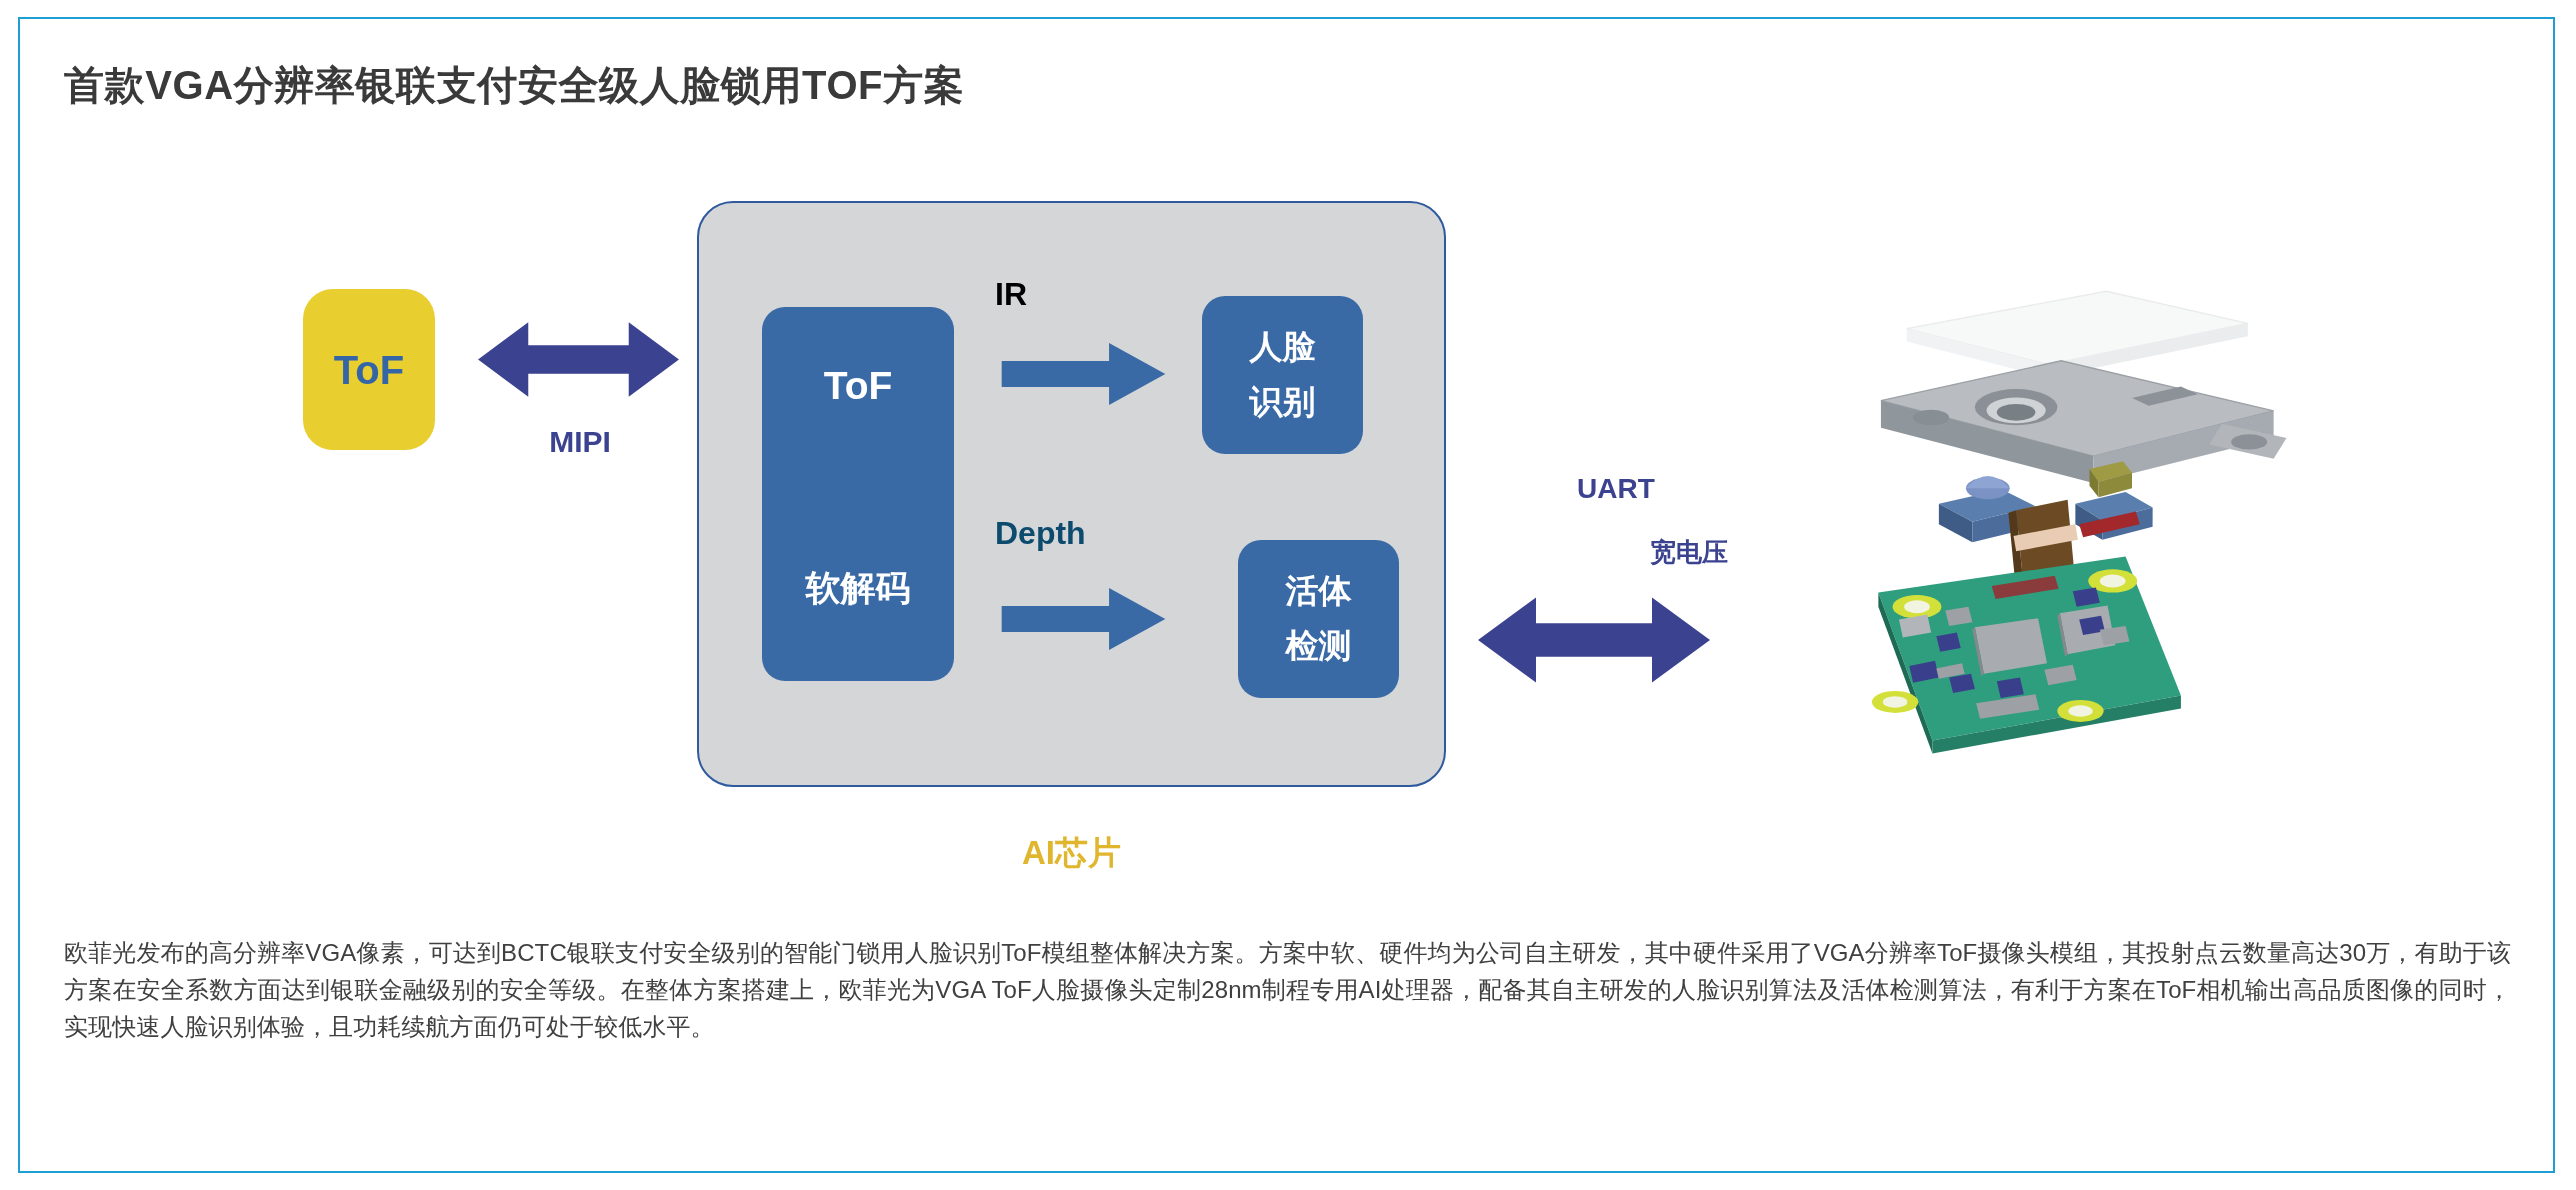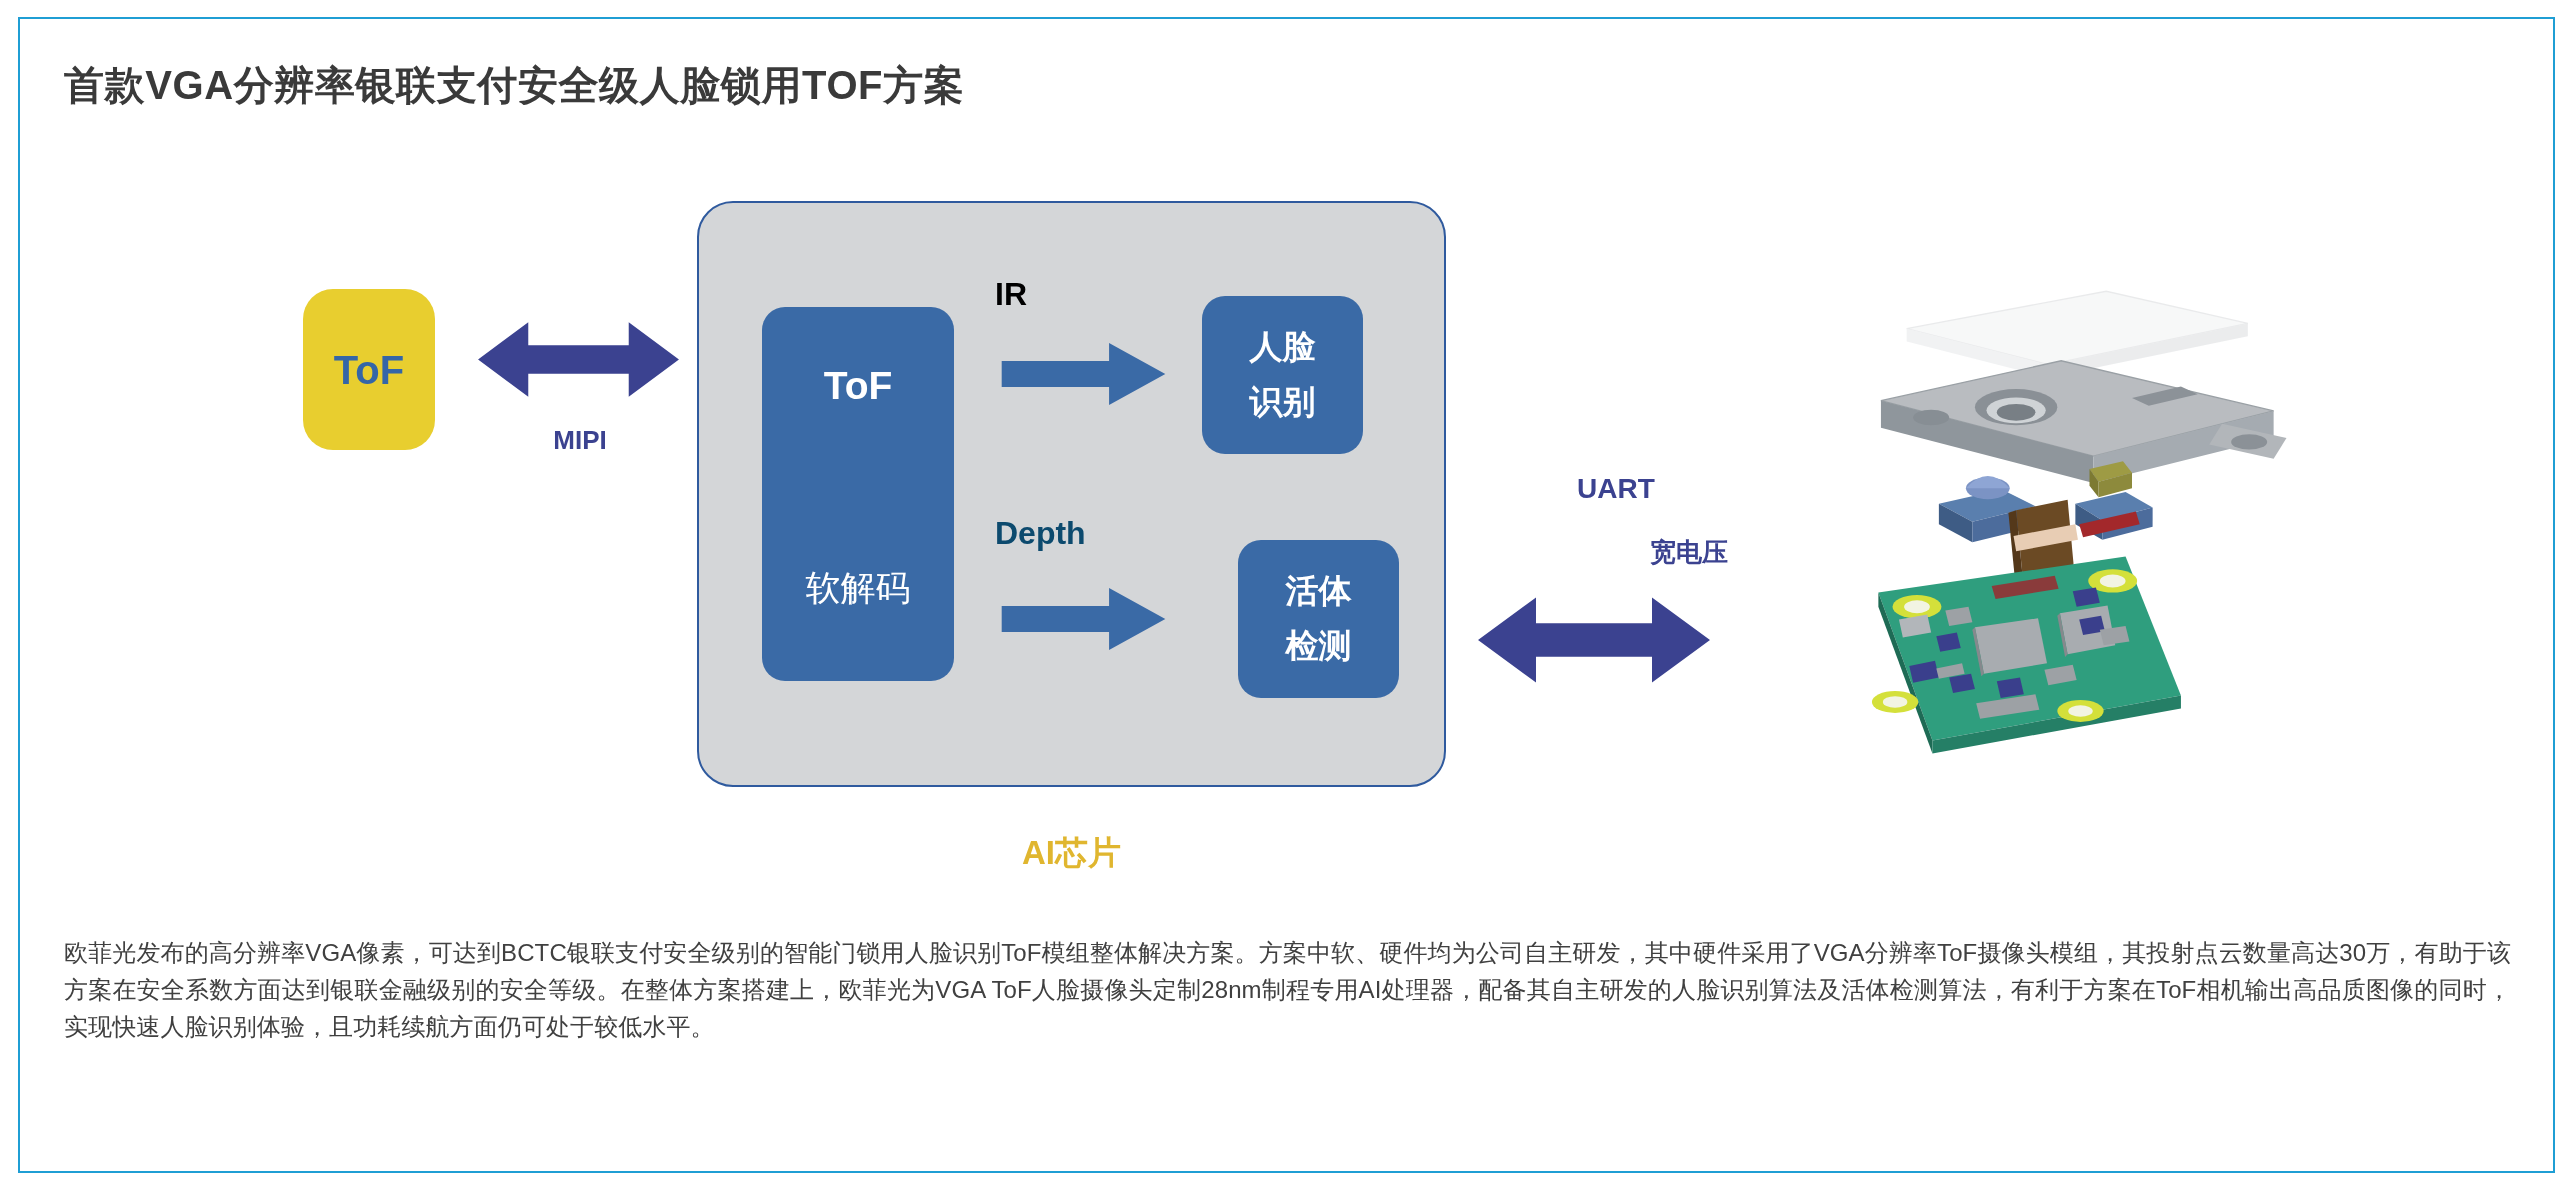--- a/index.html
+++ b/index.html
@@ -53,21 +53,21 @@
   .arrow-mipi{
     position:absolute;
     left:478px;top:317px;
     width:201px;height:85px;
   }
   .lbl-mipi{
     position:absolute;
     left:522px;top:425px;
     width:116px;
     text-align:center;
-    font-size:26px;font-weight:bold;color:#3B4290;
+    font-size:30px;font-weight:bold;color:#3B4290;
   }
   
   .ai-panel{
     position:absolute;
     left:697px;top:201px;
     width:749px;height:586px;
     background:#D4D6D8;
     border:2.6px solid #2F5A9E;
     border-radius:36px;
     box-sizing:border-box;
@@ -86,21 +86,21 @@
     width:192px;height:374px;
     background:#3A6AA6;
     border-radius:23px;
   }
   .tof-block .t1{
     position:absolute;left:0;top:57px;width:100%;
     text-align:center;color:#ffffff;font-size:39px;font-weight:bold;
   }
   .tof-block .t2{
     position:absolute;left:0;top:258px;width:100%;
-    text-align:center;color:#ffffff;font-size:35px;font-weight:normal;
+    text-align:center;color:#ffffff;font-size:35px;font-weight:bold;
   }
   
   .lbl-ir{
     position:absolute;left:995px;top:276px;
     font-size:32px;font-weight:bold;color:#000000;
   }
   .arrow-ir{
     position:absolute;left:1001px;top:343px;width:165px;height:62px;
   }
   .lbl-depth{

